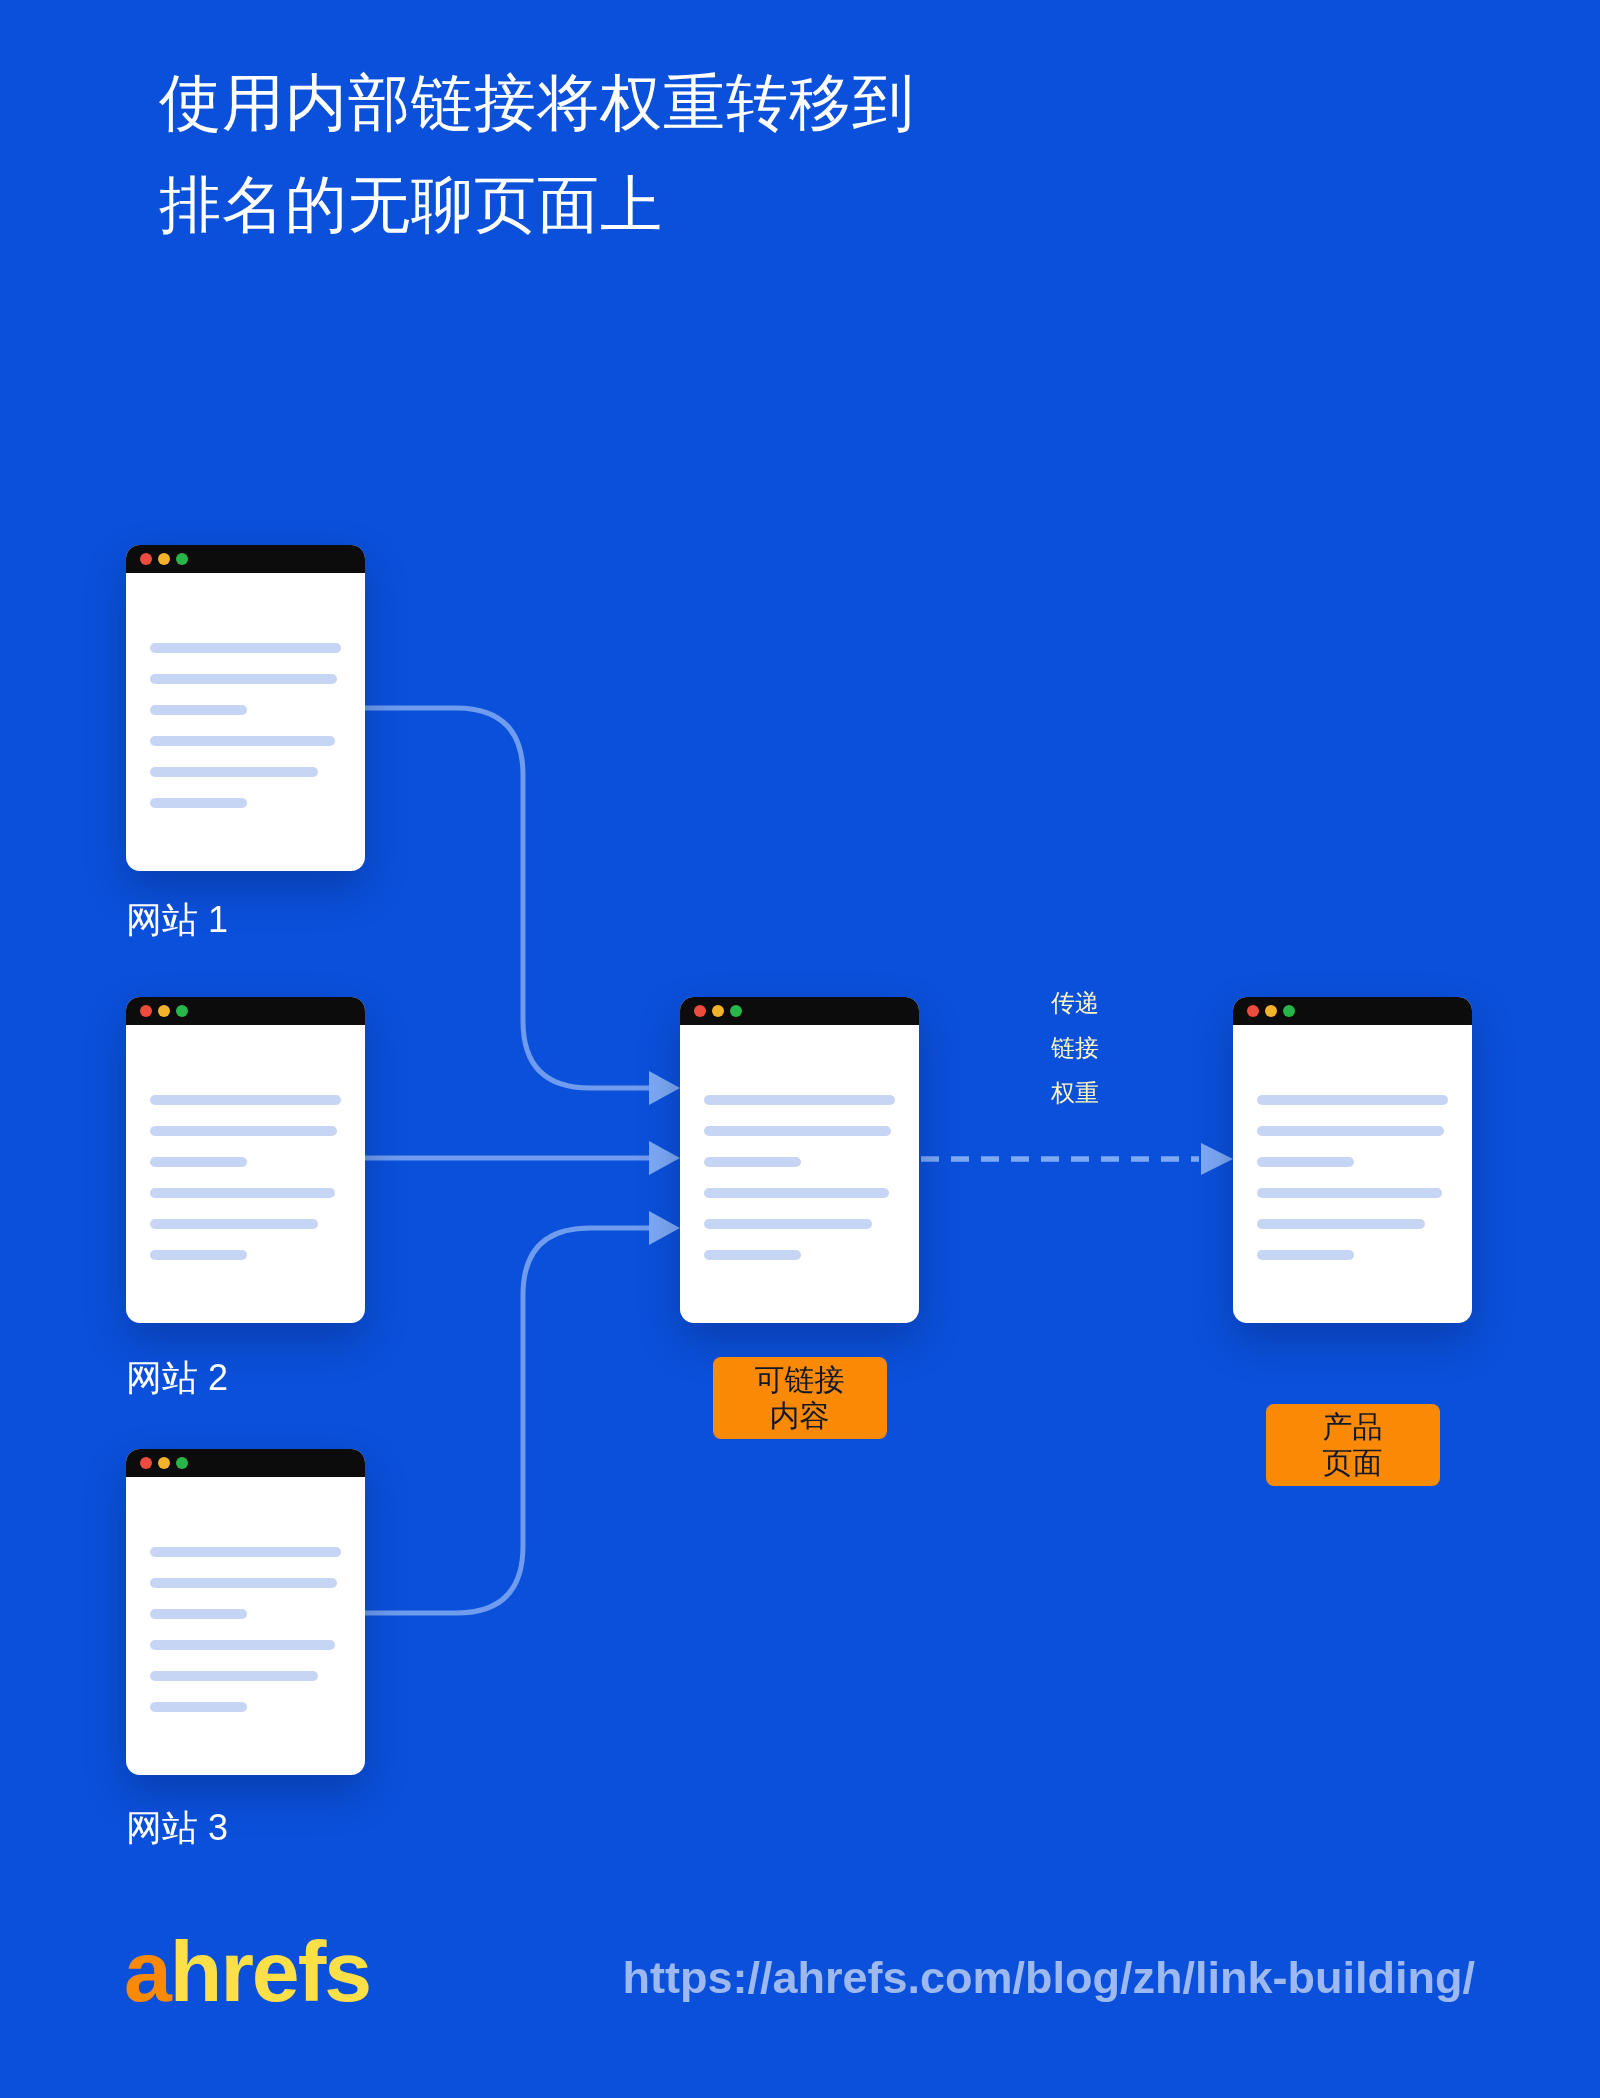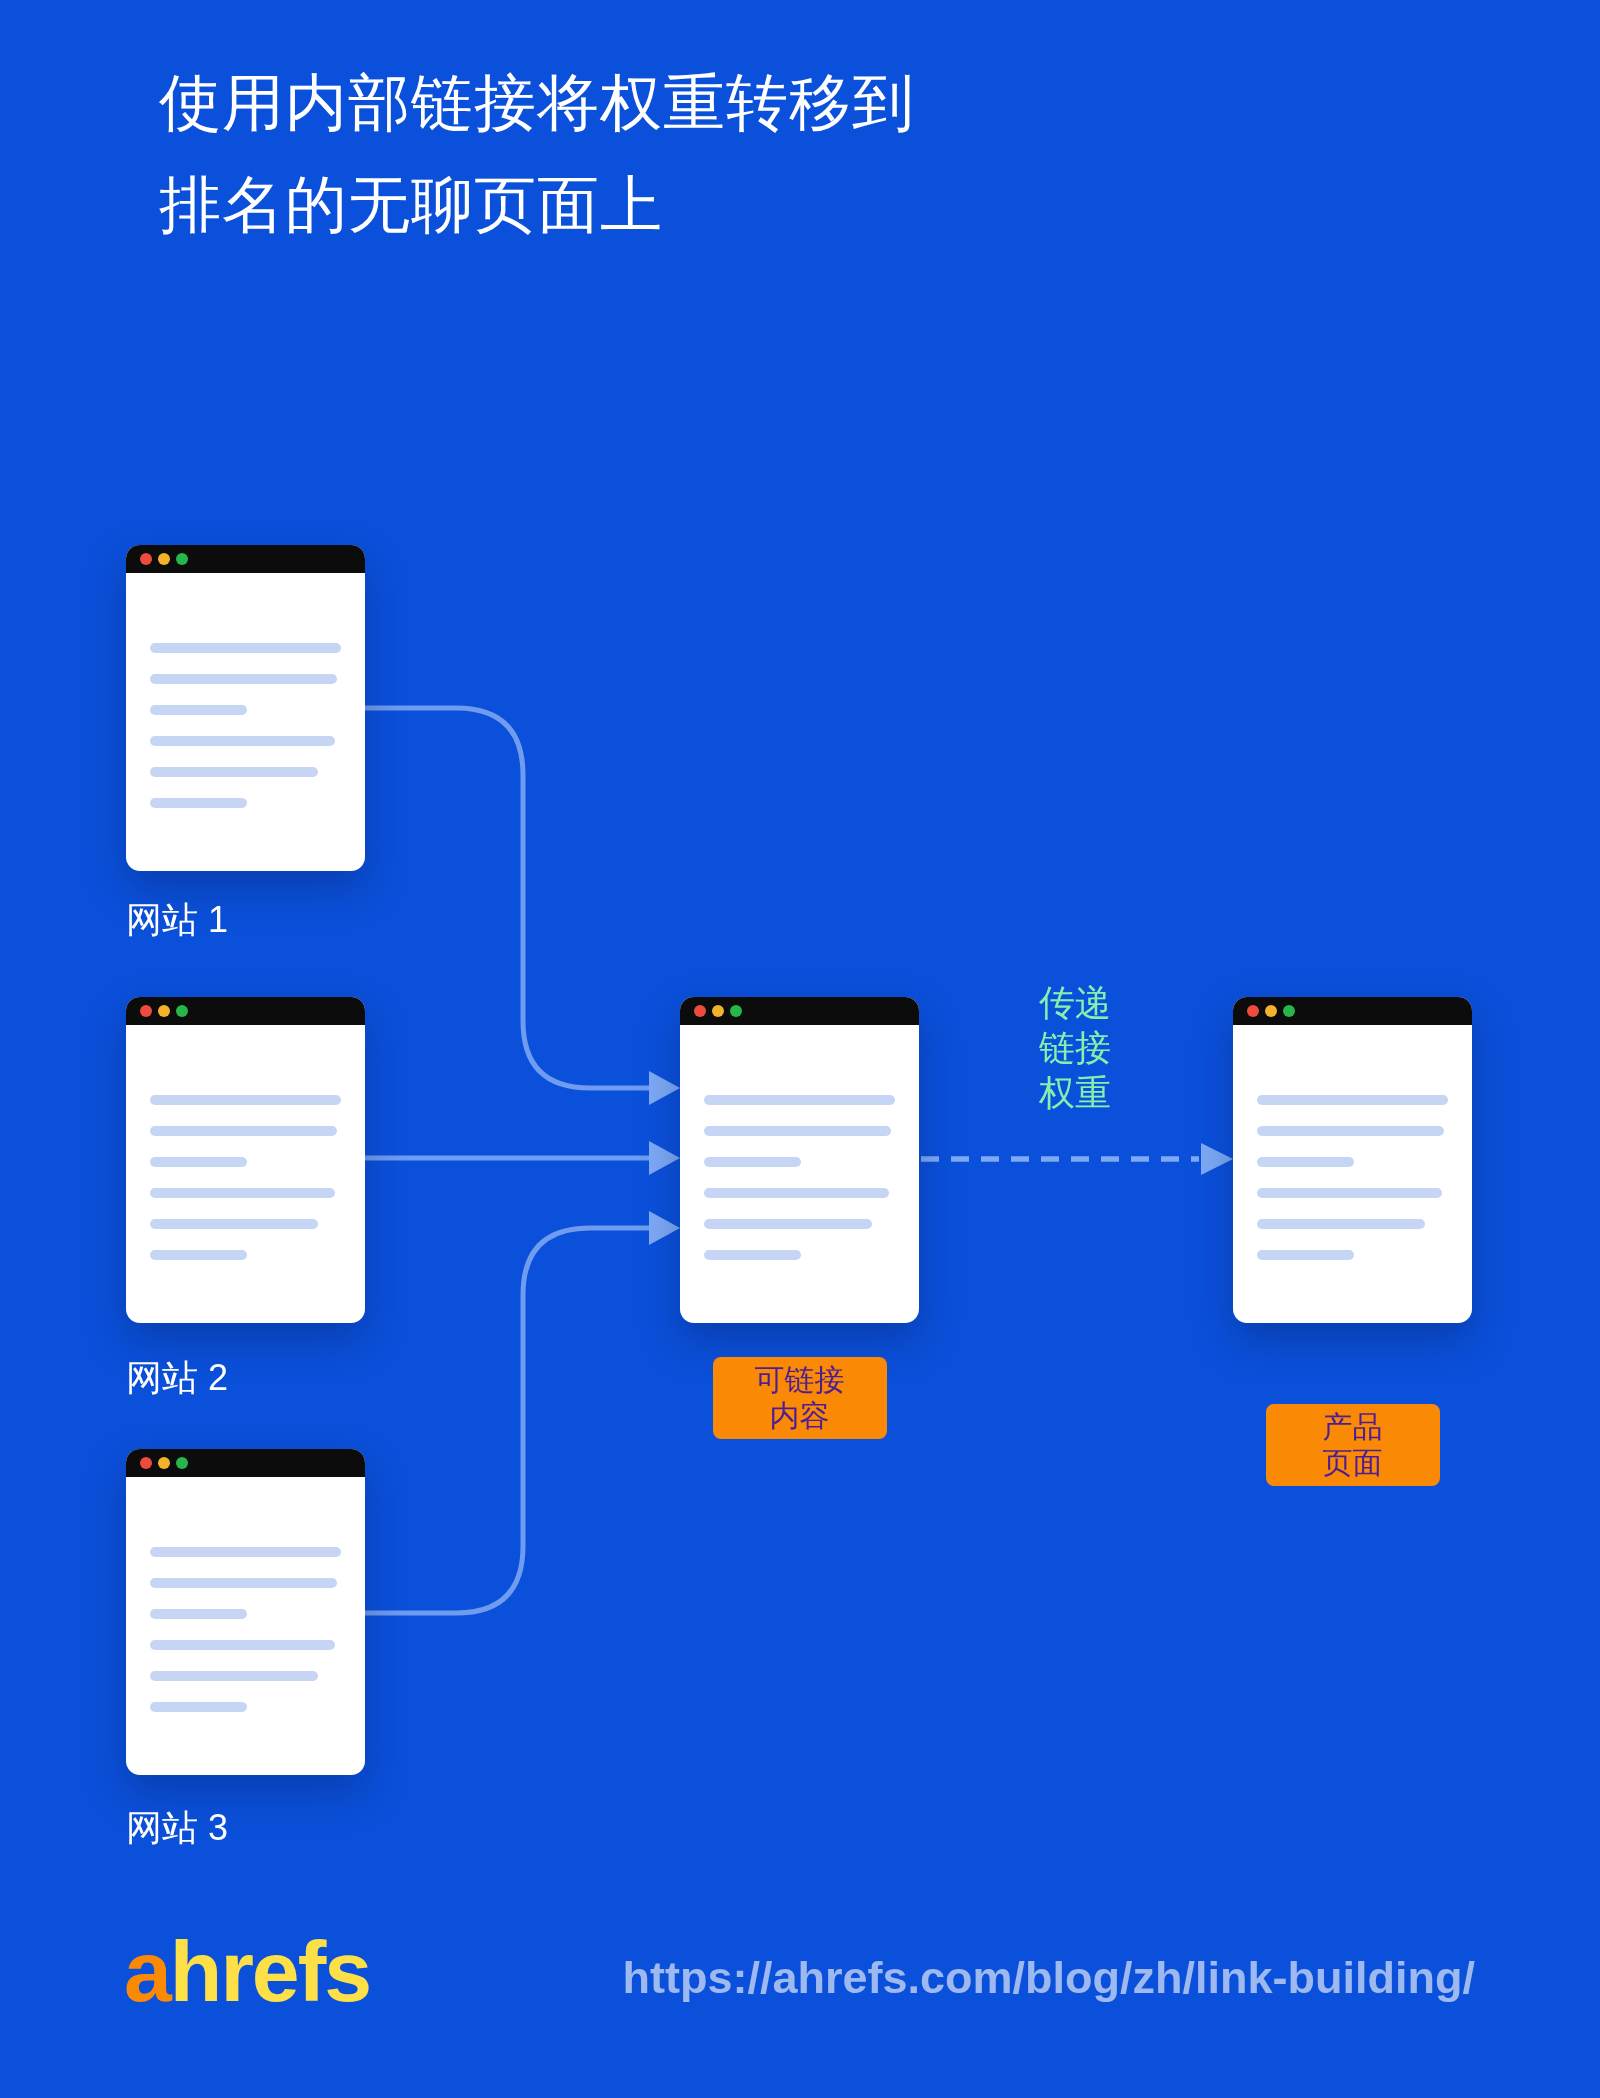--- a/index.html
+++ b/index.html
@@ -101,36 +101,36 @@
     justify-content: center;
   }
   .tag-hub  { left: 680px;  top: 1357px; }
   .tag-prod { left: 1233px; top: 1404px; }
   .tag {
     min-width: 174px;
     box-sizing: border-box;
     padding: 5px 10px;
     background: #fa8a05;
     border-radius: 8px;
-    color: #4c1d95;
+    color: #0f172a;
     font-size: 30px;
     line-height: 36px;
     font-weight: 500;
     text-align: center;
   }
 
   
   .flow-label {
     position: absolute;
     left: 919px;
     top: 980px;
     width: 312px;
     text-align: center;
-    color: #86efac;
-    font-size: 36px;
+    color: #fef9c3;
+    font-size: 24px;
     line-height: 45px;
     font-weight: 500;
   }
 
   
   .arrows {
     position: absolute;
     left: 0;
     top: 0;
     width: 1600px;

